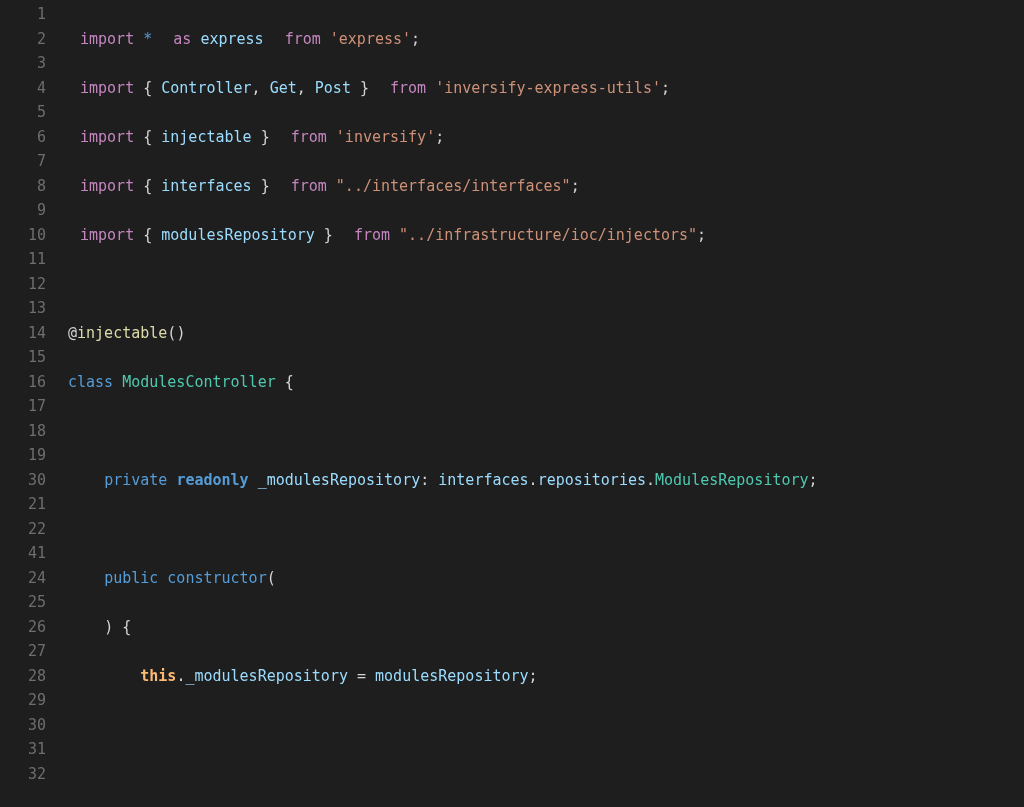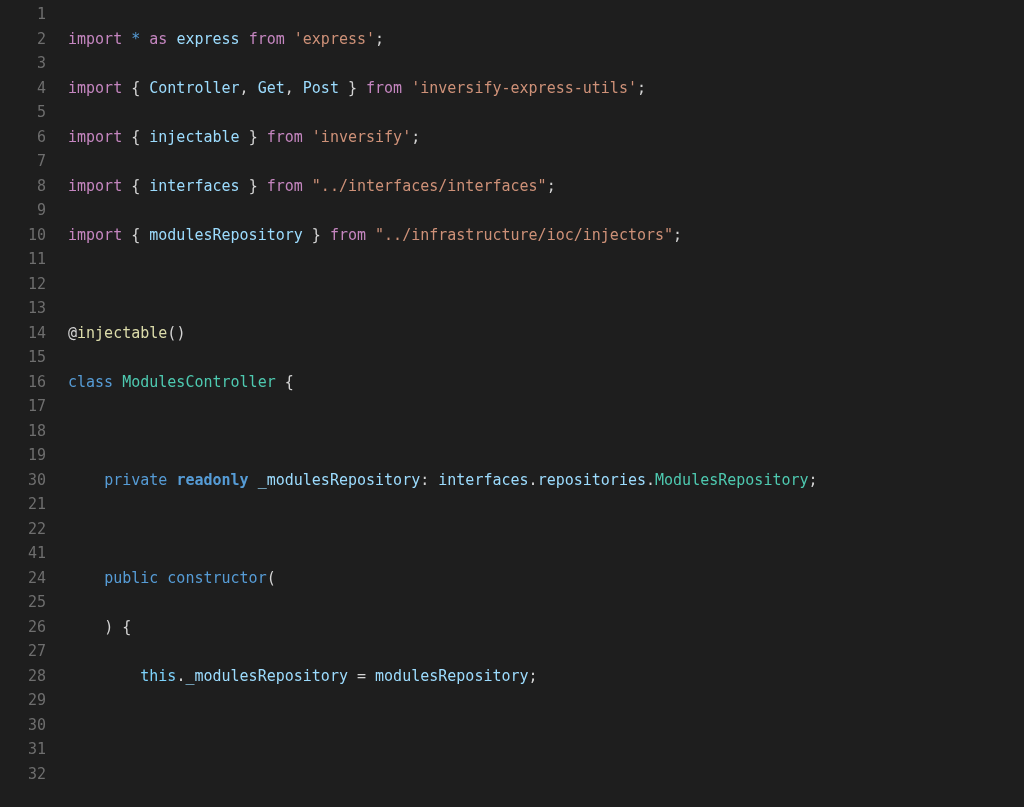--- a/index.html
+++ b/index.html
@@ -25,29 +25,29 @@
       user-select: none;
       flex-shrink: 0;
     }
     .code {
       flex: 1;
       white-space: pre;
     }
     .line {
       height: 24.5px;
     }
-    .kw { color: #c586c0; }
+    .kw { color: #c586c0; margin-left: 12px; }
     .storage { color: #569cd6; }
     .type { color: #4ec9b0; }
     .fn { color: #dcdcaa; }
     .str { color: #ce9178; }
     .var { color: #9cdcfe; }
     .punct { color: #d4d4d4; }
     .op { color: #d4d4d4; }
-    .this { color: #7dd3fc; }
+    .this { color: #fdba74; font-weight: bold; }
     .param { color: #9cdcfe; }
     .readonly { color: #569cd6; font-weight: bold; }
   </style>
 </head>
 <body>
 
 <div class="editor">
   <div class="gutter">
     <div class="line">1</div>
     <div class="line">2</div>

